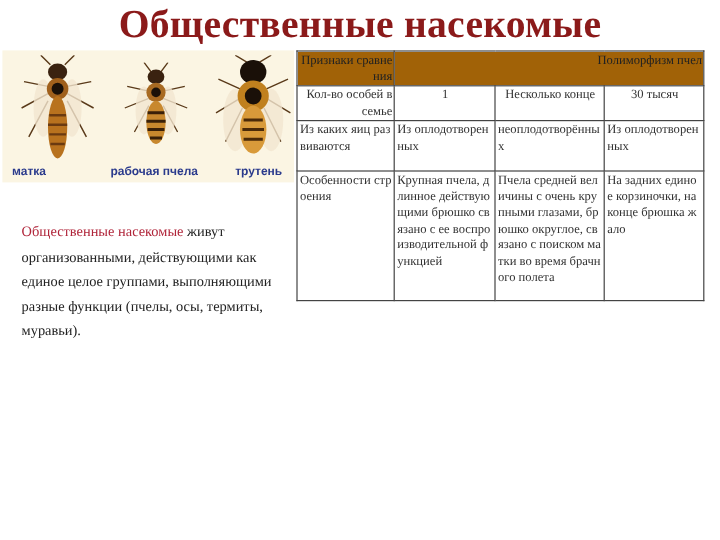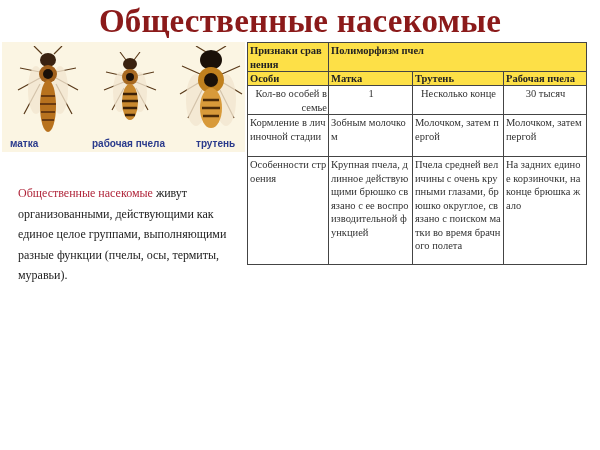--- a/index.html
+++ b/index.html
@@ -30,21 +30,21 @@
 
   table.cmp {
     position: absolute; left: 247px; top: 42px; width: 339px;
     border-collapse: collapse; table-layout: fixed;
     font-family: "Liberation Serif", serif; font-size: 10.5px; color: #333; line-height: 13.5px;
   }
   table.cmp td, table.cmp th {
     border: 1px solid #444; vertical-align: top; padding: 1px 1px 0 2px;
     overflow: hidden; word-break: break-all;
   }
-  table.cmp th { background: #fde047; font-weight: bold; text-align: left; color: #222; }
+  table.cmp th { background: #a16207; font-weight: normal; text-align: right; color: #222; }
   table.cmp td.center { text-align: center; }
   table.cmp td { background: #ffffff; }
   table.cmp tr.h1 th { height: 26px; vertical-align: top; }
   table.cmp tr.h2 th { height: 14px; line-height: 12px; }
   tr.r1 td { height: 28px; text-align: right; }
   tr.r2 td { height: 42px; }
   tr.r3 td { height: 42px; }
   tr.r4 td { height: 108px; }
   tr.r5 td { height: 116px; }
 </style>
@@ -111,37 +111,31 @@
     <col style="width:81px">
       <col style="width:84px">
       <col style="width:91px">
       <col style="width:83px">
   </colgroup>
   <tbody>
       <tr class="h1">
     <th>Признаки сравнения</th>
     <th colspan="3">Полиморфизм пчел</th>
   </tr>
-  <tr class="h2">
-    <th>Особи</th>
-    <th>Матка</th>
-    <th>Трутень</th>
-    <th>Рабочая пчела</th>
-  </tr>
   <tr class="r1">
     <td>Кол-во особей в семье</td>
     <td class="center">1</td>
     <td class="center">Несколько конце</td>
     <td class="center">30 тысяч</td>
   </tr>
-  <tr class="r3">
-    <td>Кормление в личиночной стадии</td>
-    <td>Зобным молочком</td>
-    <td>Молочком, затем пергой</td>
-    <td>Молочком, затем пергой</td>
+  <tr class="r2">
+    <td>Из каких яиц развиваются</td>
+    <td>Из оплодотворенных</td>
+    <td>неоплодотворённых</td>
+    <td>Из оплодотворенных</td>
   </tr>
   <tr class="r4">
     <td>Особенности строения</td>
     <td>Крупная пчела, длинное действующими брюшко связано с ее воспроизводительной функцией</td>
     <td>Пчела средней величины с очень крупными глазами, брюшко округлое, связано с поиском матки во время брачного полета</td>
     <td>На задних единое корзиночки, на конце брюшка жало</td>
   </tr>
 </tbody>
   </table>
 

